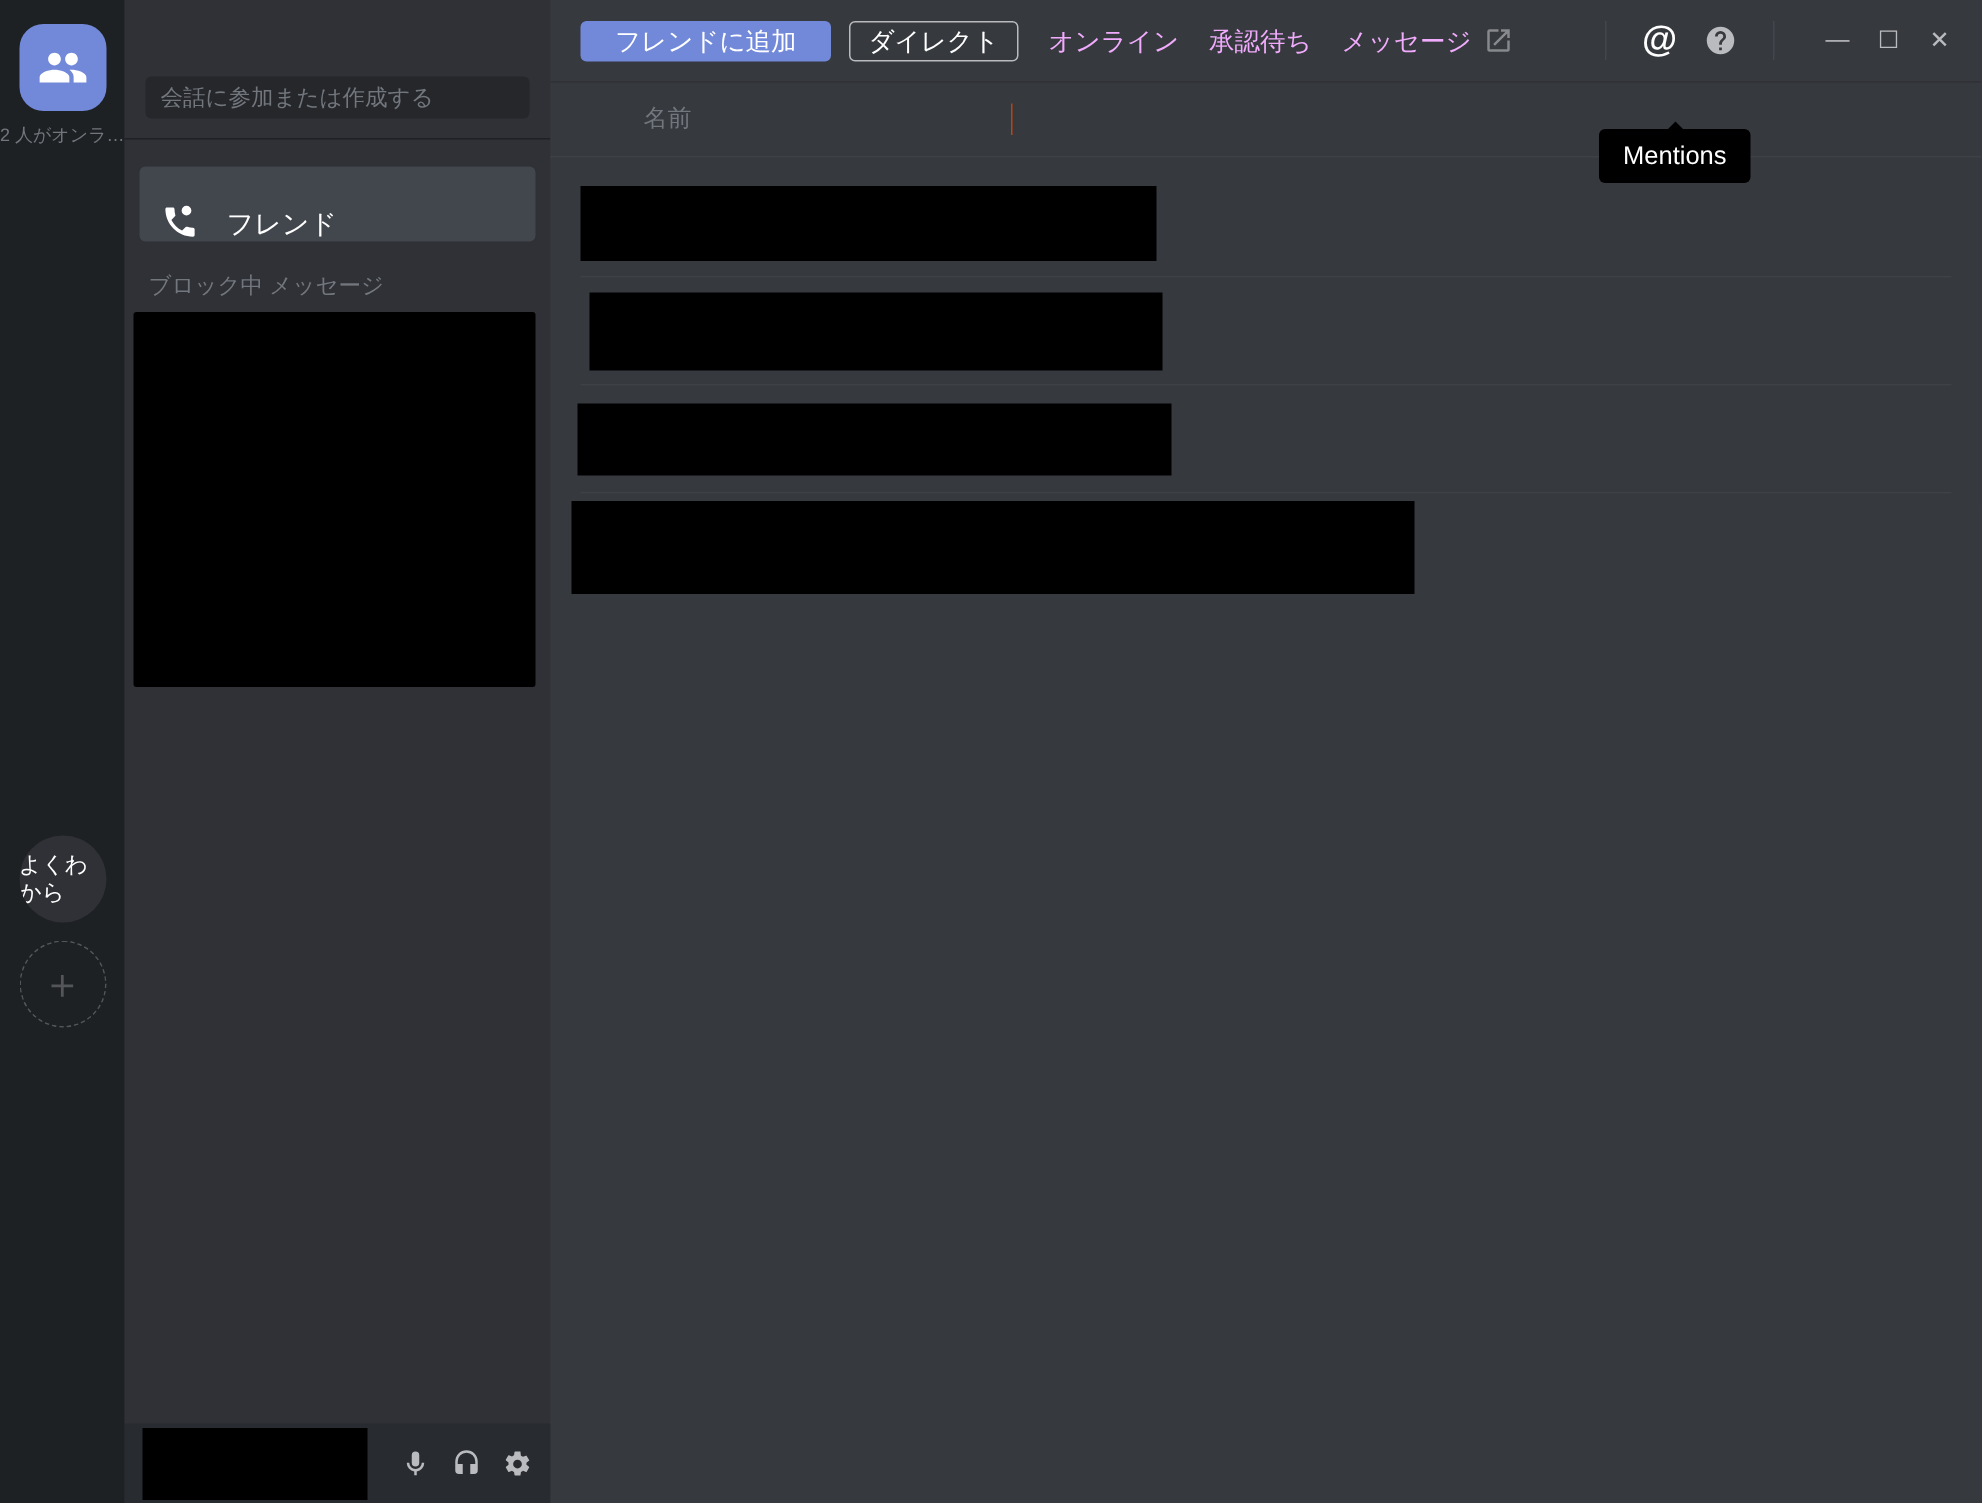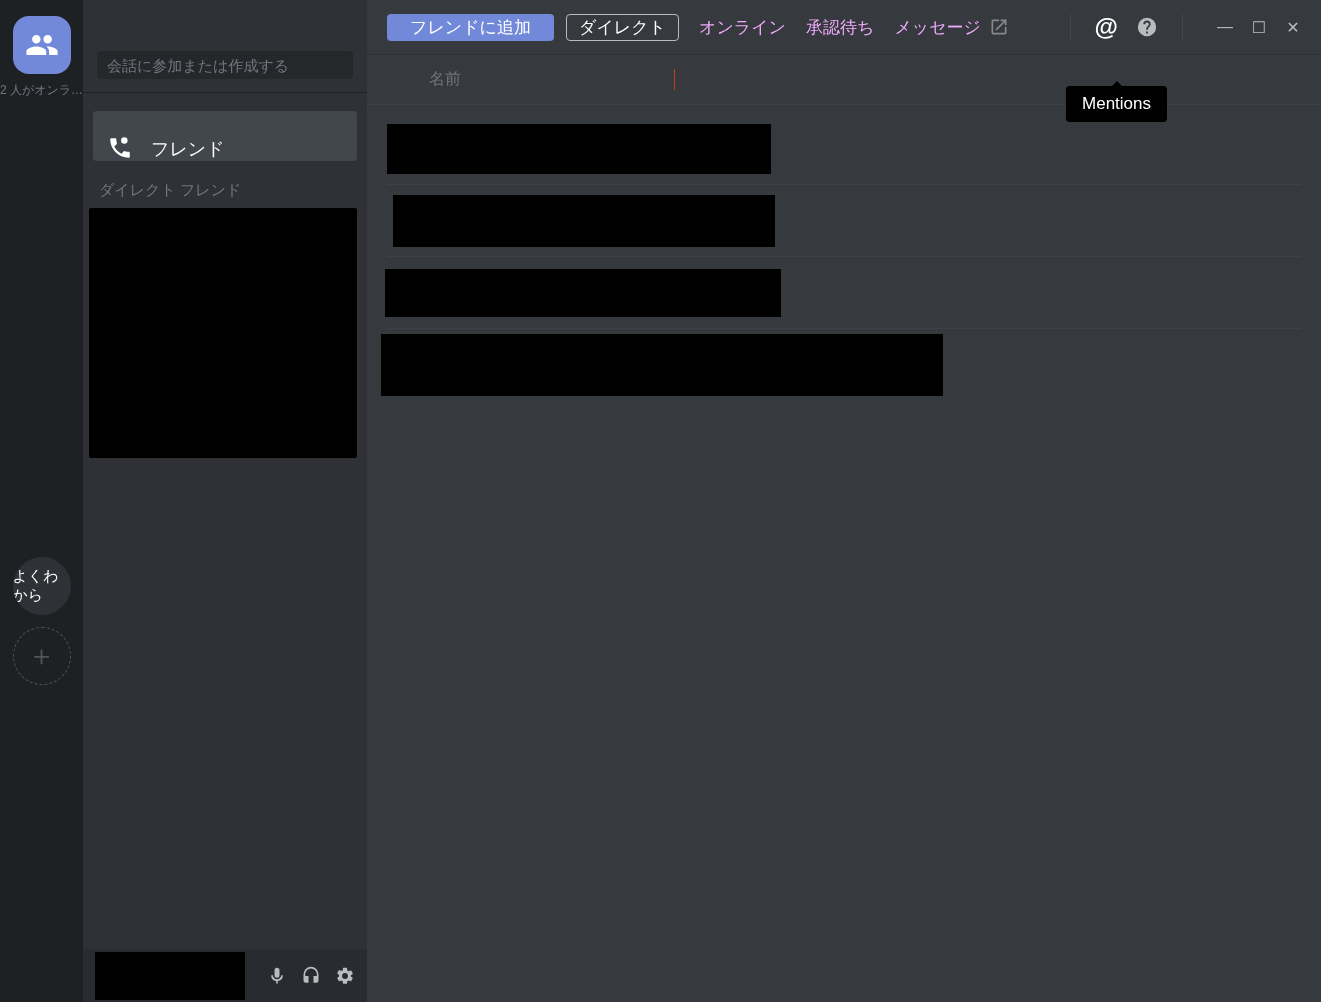--- a/index.html
+++ b/index.html
@@ -279,21 +279,21 @@
 <div class="channels-column">
   <div class="search-wrap">
     <input class="search-input" placeholder="会話に参加または作成する" style="">
   </div>
   <div class="friends-btn">
     <svg viewBox="0 0 24 24">
         <path d="M20 15.5c-1.2 0-2.4-.2-3.5-.6-.3-.1-.7 0-1 .2l-2.2 2.2c-2.8-1.4-5.1-3.8-6.6-6.6l2.2-2.2c.3-.3.4-.7.2-1-.3-1.1-.5-2.3-.5-3.5 0-.6-.4-1-1-1H4c-.6 0-1 .4-1 1 0 9.4 7.6 17 17 17 .6 0 1-.4 1-1v-3.5c0-.5-.4-1-1-1zM16 8a3 3 0 100-6 3 3 0 000 6z"></path>
       </svg>
     <span>フレンド</span>
   </div>
-  <div class="dm-header">ダイレクト フレンド</div>
+  <div class="dm-header">ブロック中 メッセージ</div>
   <div class="dm-redacted"></div>
   <div class="user-panel">
     <div class="user-redacted"></div>
     <svg viewBox="0 0 24 24">
         <path d="M12 14a3 3 0 003-3V5a3 3 0 00-6 0v6a3 3 0 003 3zm5-3a5 5 0 01-10 0H5a7 7 0 006 6.92V21h2v-3.08A7 7 0 0019 11h-2z"></path>
       </svg>
     <svg viewBox="0 0 24 24">
         <path d="M12 1a9 9 0 00-9 9v7a3 3 0 003 3h3v-8H5v-2a7 7 0 0114 0v2h-4v8h3a3 3 0 003-3v-7a9 9 0 00-9-9z"></path>
       </svg>
     <svg viewBox="0 0 24 24">

